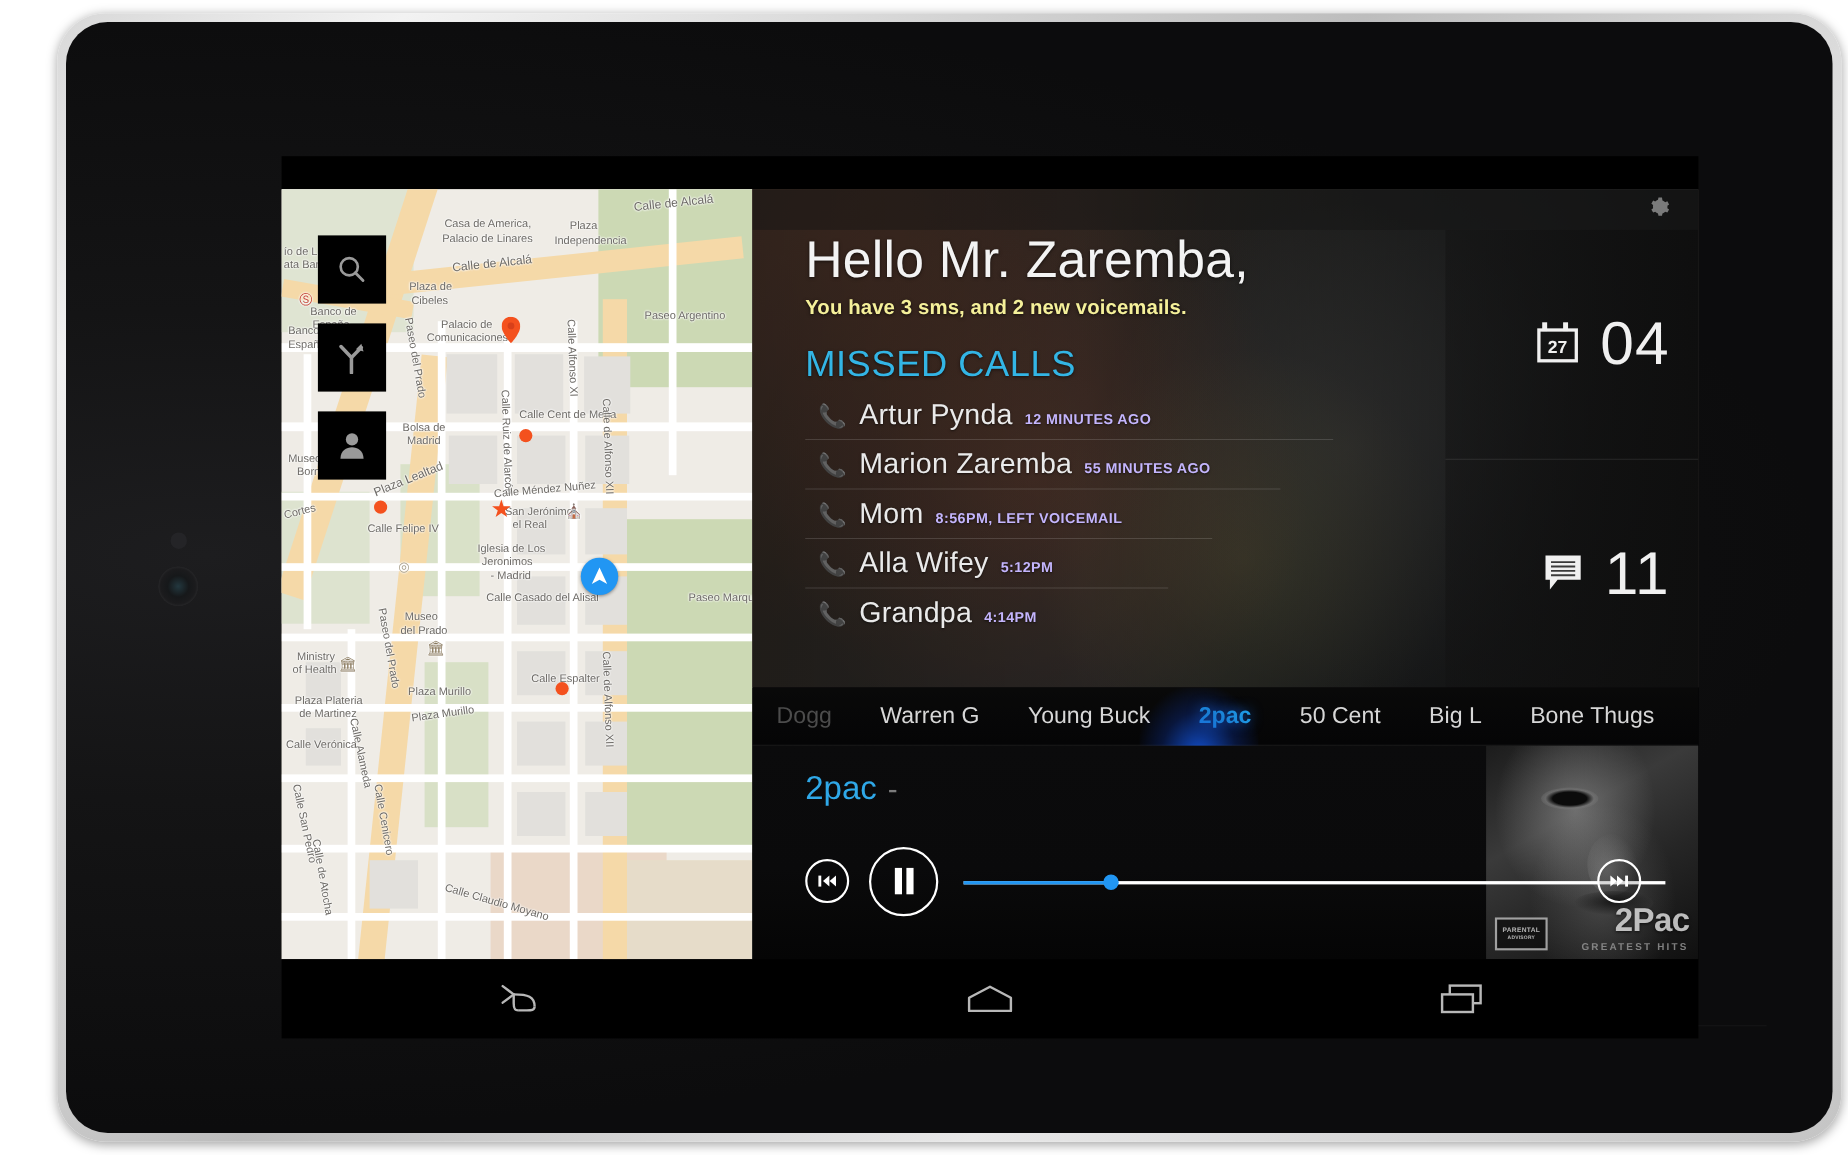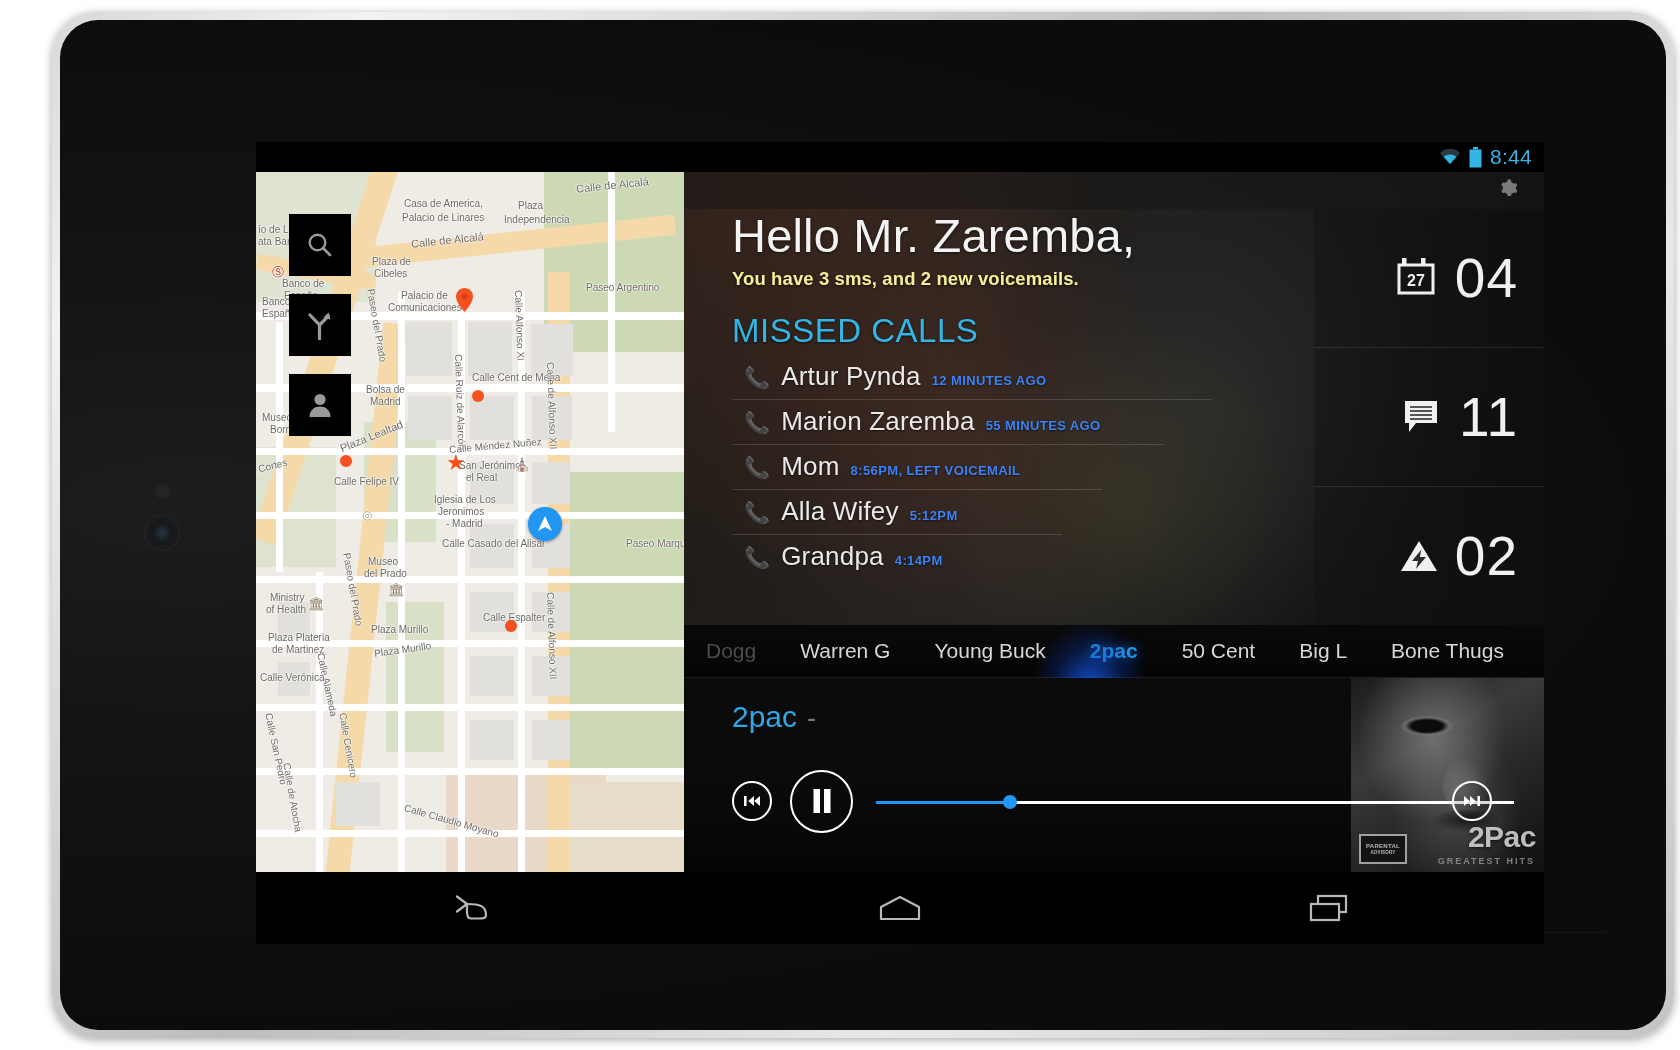--- a/index.html
+++ b/index.html
@@ -155,21 +155,21 @@
     padding:6px 0 7px 12px;
     border-bottom:1px solid rgba(255,255,255,.14);
   }
   .call-row:last-child{ border-bottom:none; }
   .call-icon{ color:#f2ef93; font-size:21px; line-height:1; flex:0 0 auto; }
   .call-name{
     color:#eaeaea; font-size:26px; font-weight:300; letter-spacing:.2px;
     text-shadow:0 1px 2px rgba(0,0,0,.6);
   }
   .call-time{
-    color:#3b82f6; font-size:13px; font-weight:bold; letter-spacing:.4px;
+    color:#c4b5fd; font-size:13px; font-weight:bold; letter-spacing:.4px;
     text-shadow:0 1px 2px rgba(0,0,0,.6);
   }
   .call-row:nth-child(2) { width:100%; }
   .call-row.w1{ width:480px; }
   .call-row.w2{ width:432px; }
   .call-row.w3{ width:370px; }
   .call-row.w4{ width:330px; }
 
   
   #stats{
@@ -297,35 +297,20 @@
 
 <div id="device-frame">
   <div id="device-body">
 
     <div id="bezel-sensor"></div>
     <div id="bezel-camera"></div>
     <div id="bezel-hairline"></div>
 
     <div id="screen">
 
-      <div id="status-bar">
-        <span class="sb-icon">
-          <svg width="22" height="16" viewBox="0 0 22 16">
-            <path d="M11 15 L1 4 A14 14 0 0 1 21 4 Z" fill="#2a3b42"></path>
-            <path d="M11 15 L4.5 7.8 A10 10 0 0 1 17.5 7.8 Z" fill="#33b5e5"></path>
-          </svg>
-        </span>
-        <span class="sb-icon">
-          <svg width="13" height="21" viewBox="0 0 13 21">
-            <rect x="4" y="0" width="5" height="2.5" fill="#33b5e5"></rect>
-            <rect x="0.5" y="2.5" width="12" height="18" fill="#33b5e5"></rect>
-          </svg>
-        </span>
-        <span id="status-time">8:44</span>
-      </div>
 
       <div id="content">
 
         <div id="map-panel">
           <div id="map-canvas">
 
             <div class="mp-block" style="left:0;top:0;width:428px;height:700px;background:#efece6;"></div>
             <div class="mp-green" style="left:0;top:0;width:120px;height:130px;background:#dfe4d2;"></div>
             <div class="mp-park" style="left:288px;top:0;width:140px;height:180px;"></div>
             <div class="mp-park" style="left:300px;top:300px;width:128px;height:300px;"></div>
@@ -548,29 +533,20 @@
                       <line x1="7" y1="12" x2="29" y2="12"></line>
                       <line x1="7" y1="16" x2="29" y2="16"></line>
                       <line x1="7" y1="20" x2="29" y2="20"></line>
                     </g>
                   </svg>
                 </span>
                 <span class="stat-num">11</span>
               </div>
 
 
-              <div class="stat-row">
-                <span class="stat-ico">
-                  <svg width="40" height="36" viewBox="0 0 40 36">
-                    <path d="M20 3 L38 33 H2 Z" fill="#f0f0f0"></path>
-                    <path d="M22 12 L13 23 H19 L17 31 L27 19 H21 Z" fill="#2b2b2b"></path>
-                  </svg>
-                </span>
-                <span class="stat-num">02</span>
-              </div>
 
             </div>
           </div>
 
           <div id="music">
 
             <div id="artist-tabs">
               <div id="tab-glow"></div>
               <div id="artist-tabs-inner">
                 <span class="artist-tab faded">Dogg</span>

